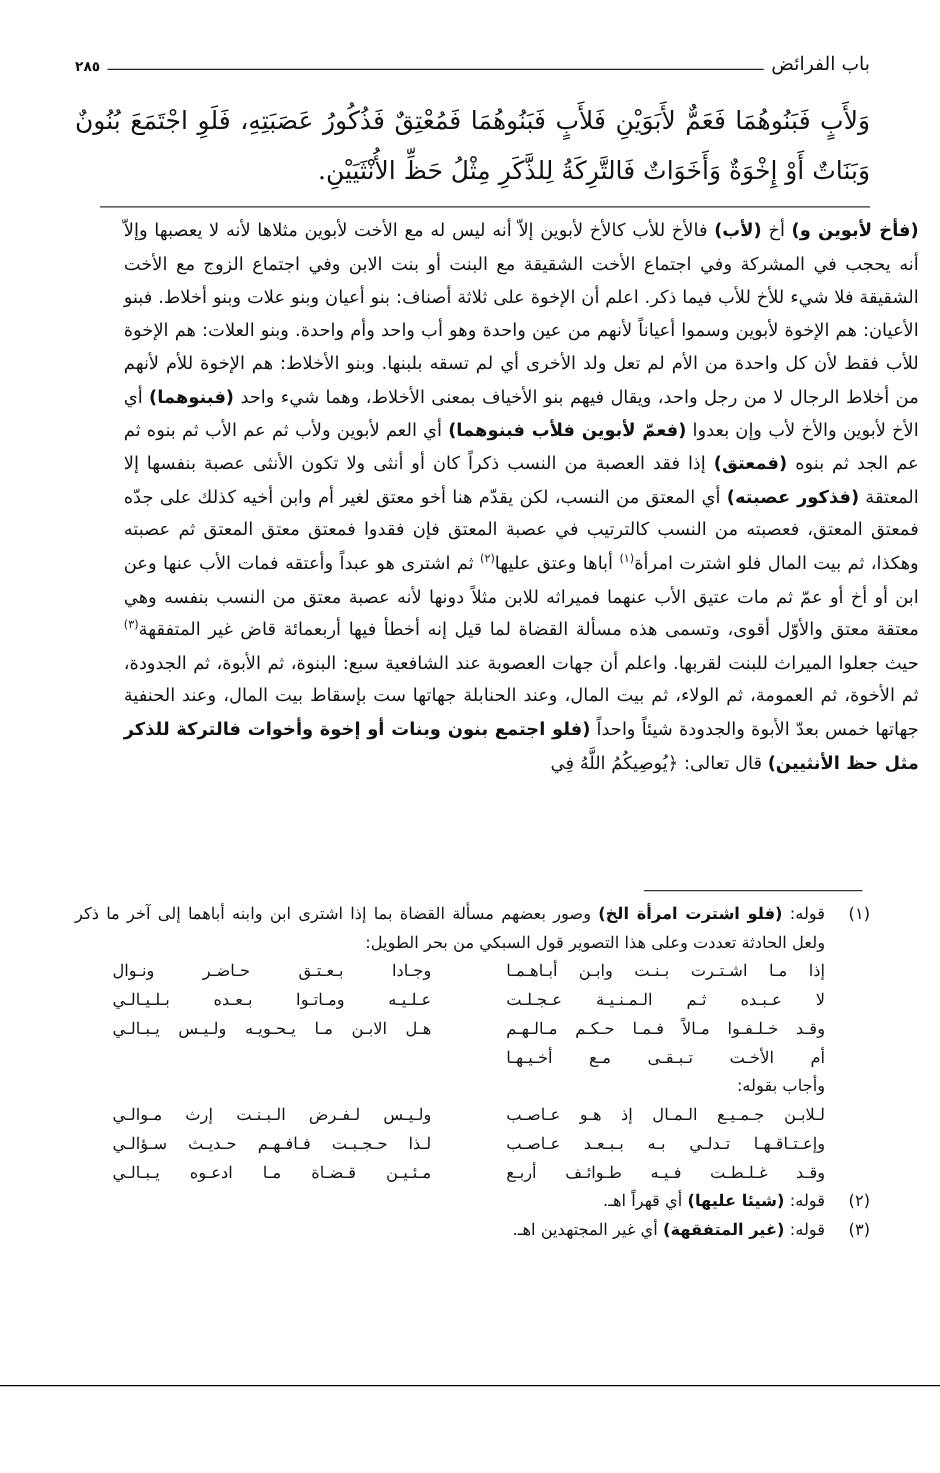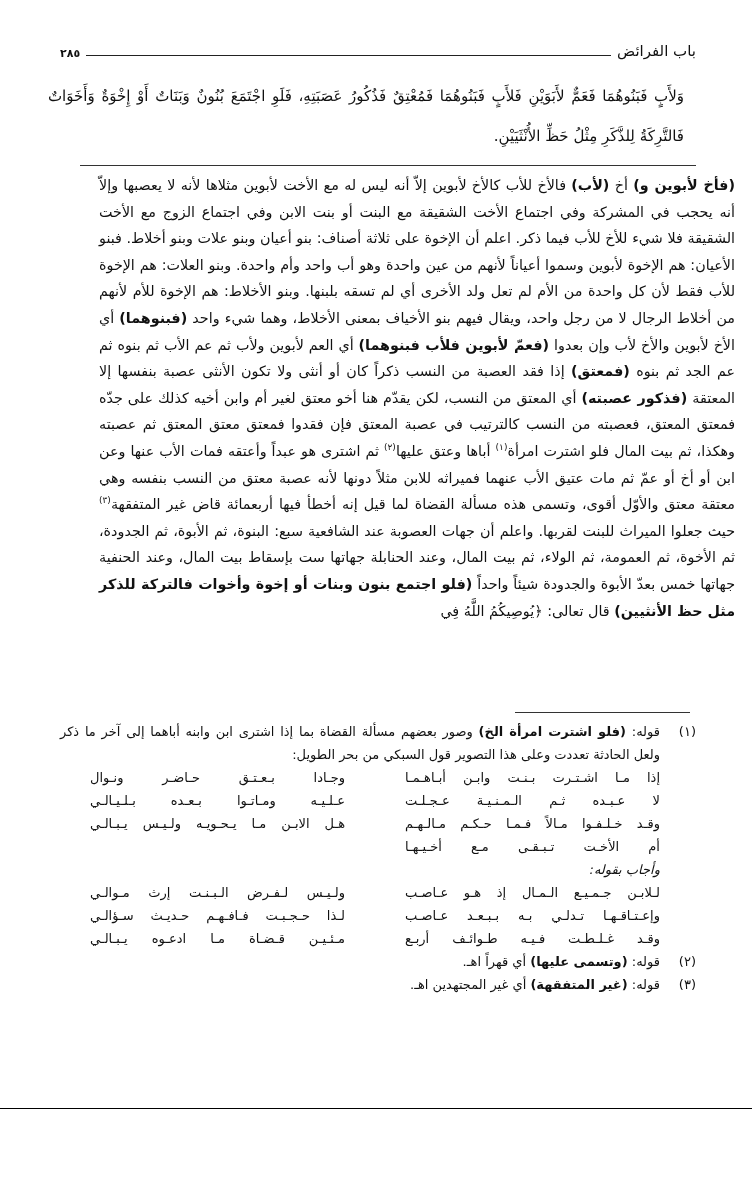--- a/index.html
+++ b/index.html
@@ -13,41 +13,41 @@
   .header {
     position: absolute; top: 36px; left: 60px; width: 636px; height: 24px;
     display: flex; flex-direction: row; align-items: flex-end;
   }
   .header .title { font-size: 15px; white-space: nowrap; padding-left: 6px; }
   .header .rule { flex: 1; border-bottom: 1.5px solid #222; margin-bottom: 4px; }
   .header .pageno { font-size: 11px; font-weight: bold; white-space: nowrap; padding-right: 6px; }
 
   
   .matn {
-    position: absolute; top: 76px; left: 48px; width: 636px;
-    font-family: "DejaVu Serif", serif; font-size: 15px; line-height: 40px;
+    position: absolute; top: 76px; left: 60px; width: 636px;
+    font-family: "DejaVu Serif", serif; font-size: 20px; line-height: 40px;
     text-align: justify; text-align-last: right;
   }
   .matn-rule { position: absolute; top: 165px; left: 80px; width: 616px; border-top: 1.5px solid #333; }
 
   
   .sharh {
     position: absolute; top: 172px; left: 60px; width: 636px;
     font-size: 14.3px; line-height: 26.6px; text-align: justify; text-align-last: right; margin-left: 39px;
   }
   .sharh b { font-weight: bold; }
   .sharh sup, .fn sup { font-size: 9px; vertical-align: super; line-height: 0; }
 
   
   .fn-rule { position: absolute; top: 712px; left: 515px; width: 175px; border-top: 1.2px solid #333; }
   .fns { position: absolute; top: 720px; left: 60px; width: 636px; font-size: 13px; line-height: 23px; }
   .fn { display: flex; flex-direction: row; }
   .fn .num { width: 36px; flex-shrink: 0; }
   .fn .txt { flex: 1; text-align: justify; text-align-last: right; }
-  .indent { padding-right: 36px; font-style: italic; }
+  .indent { padding-right: 36px; }
 
   .poem { padding-right: 36px; }
   .bayt { display: flex; flex-direction: row; height: 23px; }
   .bayt .sadr { width: 255px; text-align: justify; text-align-last: justify; }
   .bayt .gap { width: 60px; }
   .bayt .ajz { width: 255px; text-align: justify; text-align-last: justify; }
 
   .bottom-rule { position: absolute; top: 1108px; left: 0; width: 752px; border-top: 1.5px solid #000; }
 </style>
 </head>
@@ -113,21 +113,21 @@
         </div>
       <div class="bayt">
           <span class="sadr">وقـد غـلـطـت فـيـه طـوائـف أربـع</span>
           <span class="gap"></span>
           <span class="ajz">مـئـيـن قـضـاة مـا ادعـوه يـبـالـي</span>
         </div>
     </div>
     <div class="fn">
       <span class="num">(٢)</span>
       <div class="txt">
-        <span>قوله: </span><b>(وتسمى عليها)</b><span> أي قهراً اهـ.</span>
+        <span>قوله: </span><b>(شيئا عليها)</b><span> أي قهراً اهـ.</span>
       </div>
     </div>
     <div class="fn">
       <span class="num">(٣)</span>
       <div class="txt">
         <span>قوله: </span><b>(غير المتفقهة)</b><span> أي غير المجتهدين اهـ.</span>
       </div>
     </div>
   </div>
 

